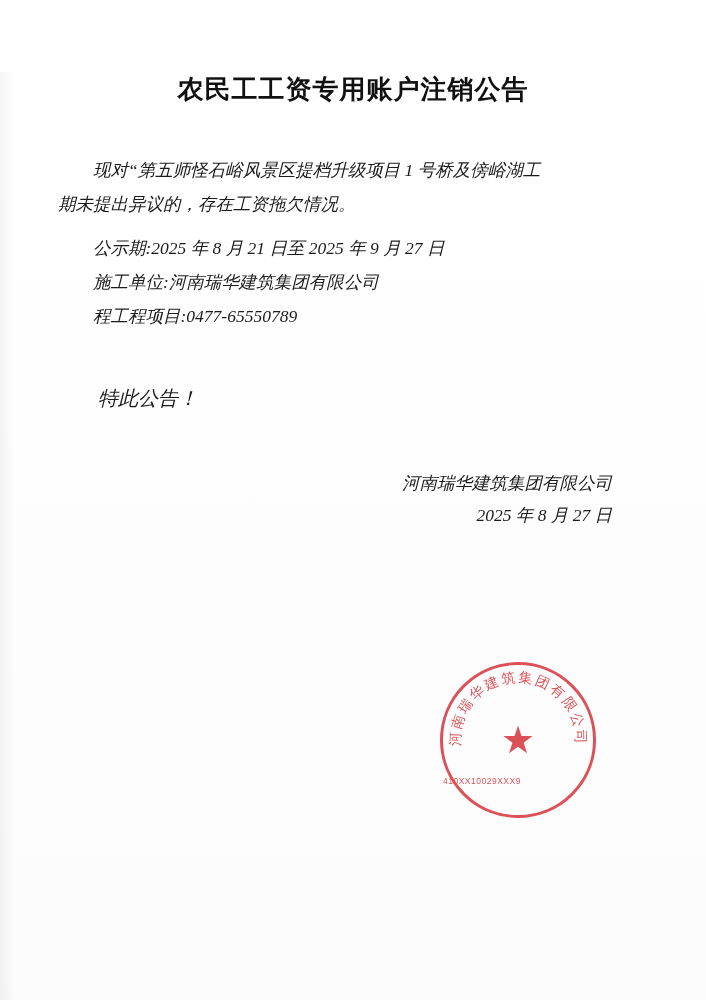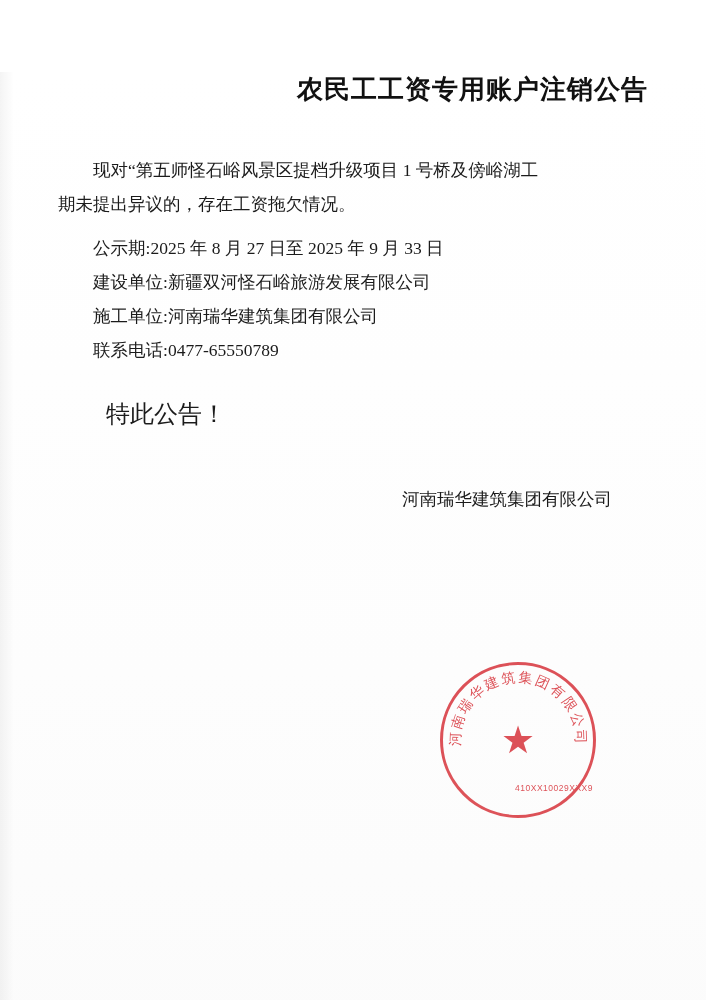--- a/index.html
+++ b/index.html
@@ -17,44 +17,45 @@
   }
   .page {
     position: relative;
     width: 706px;
     height: 1000px;
     background: linear-gradient(180deg, #ffffff 0%, #fdfdfd 60%, #fbfbfb 100%);
     box-sizing: border-box;
     padding: 0 58px;
   }
   .doc-title {
-    text-align: right;
+    text-align: center;
     font-size: 26px;
     font-weight: bold;
     letter-spacing: 1px;
     margin-top: 72px;
     color: #111;
     font-family: "Liberation Serif", "DejaVu Serif", serif;
   }
   .body-block {
     margin-top: 46px;
     font-size: 17.5px;
     line-height: 34px;
     color: #1b1b1b;
     text-align: justify;
+    font-style: italic;
   }
   .line {
     text-indent: 2em;
     white-space: nowrap;
   }
   .spacer-sm { height: 10px; }
   .notice-line {
     text-indent: 2em;
-    margin-top: 30px;
-    font-size: 24px;
+    margin-top: 48px;
+    font-size: 20px;
   }
   .sign-block {
     margin-top: 52px;
     text-align: right;
     padding-right: 36px;
     font-size: 17.5px;
     line-height: 32px;
     position: relative;
     z-index: 1;
   }
@@ -86,22 +87,22 @@
     top: 50%;
     transform: translate(-50%, -50%);
     font-size: 38px;
     color: #d4222a;
     line-height: 1;
   }
   .stamp-code {
     position: absolute;
     left: 0;
     right: 0;
-    bottom: 22px;
-    text-align: right;
+    bottom: 29px;
+    text-align: left;
     font-size: 8.5px;
     color: #d4222a;
     letter-spacing: 0.5px;
     font-family: "Liberation Sans", sans-serif;
   }
   .edge-shadow-left {
     position: absolute;
     left: 0; top: 0; bottom: 0;
     width: 14px;
     background: linear-gradient(90deg, rgba(0,0,0,0.045), rgba(0,0,0,0));
@@ -121,37 +122,35 @@
 
     <div>
       <div class="line">现对“第五师怪石峪风景区提档升级项目 1 号桥及傍峪湖工</div>
       <div>期未提出异议的，存在工资拖欠情况。</div>
     </div>
 
     <div class="spacer-sm"></div>
 
     <div>
       <div class="line">
-        <span>公示期:</span><span>2025 年 8 月 27 日至 2025 年 9 月 33 日</span>
-      </div>
-      <div class="line">
-        <span>建设单位:</span><span>新疆双河怪石峪旅游发展有限公司</span>
+        <span>公示期:</span><span>2025 年 8 月 21 日至 2025 年 9 月 27 日</span>
       </div>
       <div class="line">
         <span>施工单位:</span><span>河南瑞华建筑集团有限公司</span>
       </div>
       <div class="line">
-        <span>联系电话:</span><span>0477-65550789</span>
+        <span>程工程项目:</span><span>0477-65550789</span>
       </div>
     </div>
 
     <div class="notice-line">特此公告！</div>
 
     <div class="sign-block">
       <div>河南瑞华建筑集团有限公司</div>
+      <div>2025 年 8 月 27 日</div>
     </div>
 
   </div>
 
   <div class="stamp">
     <div class="stamp-inner">
       <svg width="156" height="156" viewBox="0 0 156 156">
         <defs>
           <path id="arcTop" d="M 20,78 A 58,58 0 0 1 136,78"></path>
           <path id="arcBottom" d="M 26,78 A 52,52 0 0 0 130,78"></path>

